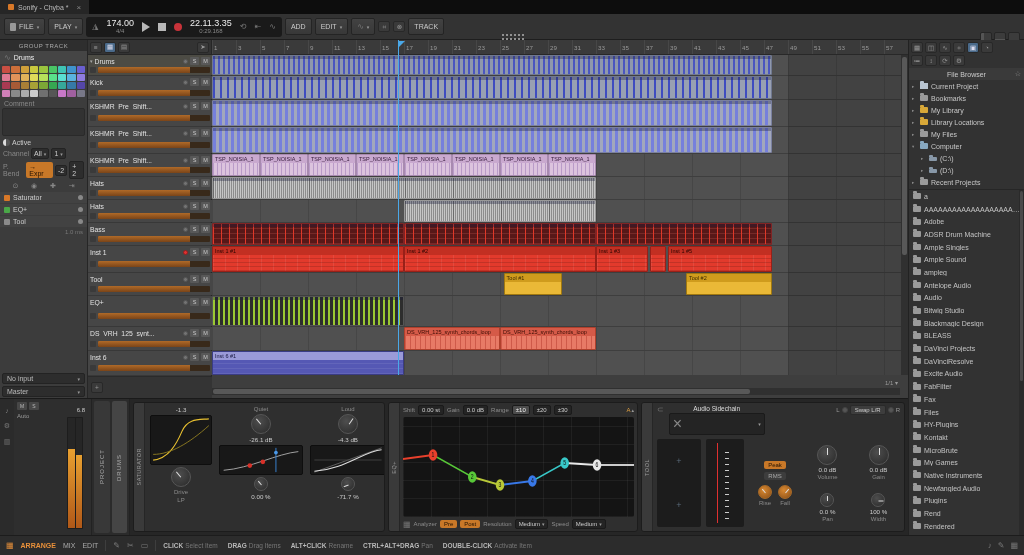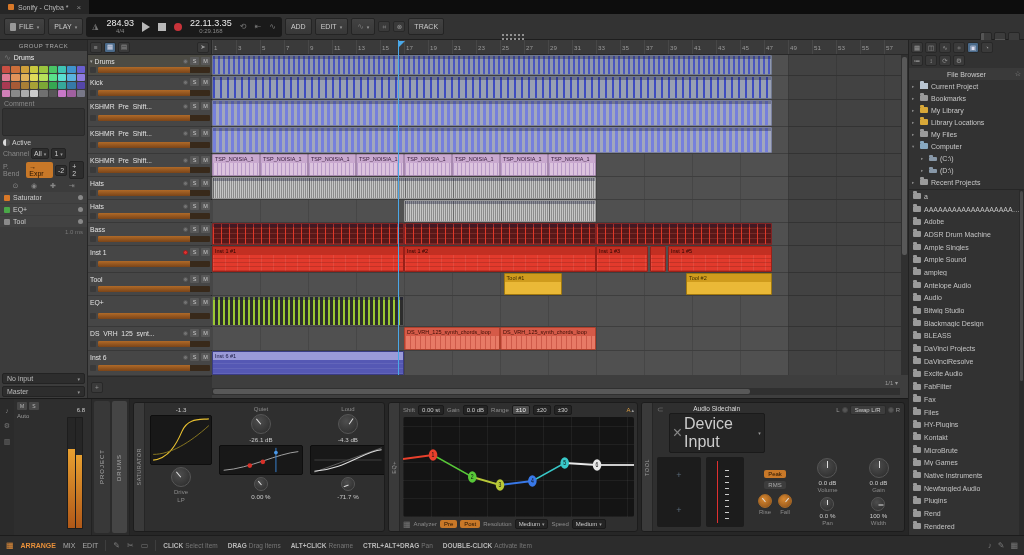--- a/index.html
+++ b/index.html
@@ -216,21 +216,21 @@
       <span>FILE</span>
         <span class="car">▾</span>
     </div>
     <div class="tbtn">
       <span>PLAY</span>
         <span class="car">▾</span>
     </div>
     <div id="display">
       <span class="dico">◮</span>
       <div>
-        <div class="dnum">284.93</div>
+        <div class="dnum">174.00</div>
         <div class="dsub">4/4</div>
       </div>
       <span class="shp-play"></span>
       <span class="shp-stop"></span>
       <span class="shp-rec"></span>
       <div>
         <div class="dnum">22.11.3.35</div>
         <div class="dsub">0:29.168</div>
       </div>
       <span class="dico">⟲</span>
@@ -1059,21 +1059,20 @@
         <div class="dtitle">
             <span>TOOL</span>
           </div>
         <div class="tool-main">
           <div class="tool-head">
             <span class="sico">⊂</span>
             <div>
               <div class="tool-title">Audio Sidechain</div>
               <div class="ebox tool-dd">
                 <span style="color:#888">×</span>
-                  <span>Device Input</span>
                   <span class="car" style="margin-left:auto">▾</span>
               </div>
             </div>
             <div class="swapwrap">
               <span>L</span>
               <span class="ldot"></span>
               <span class="swapbtn">Swap L/R</span>
               <span class="ldot"></span>
               <span>R</span>
             </div>

